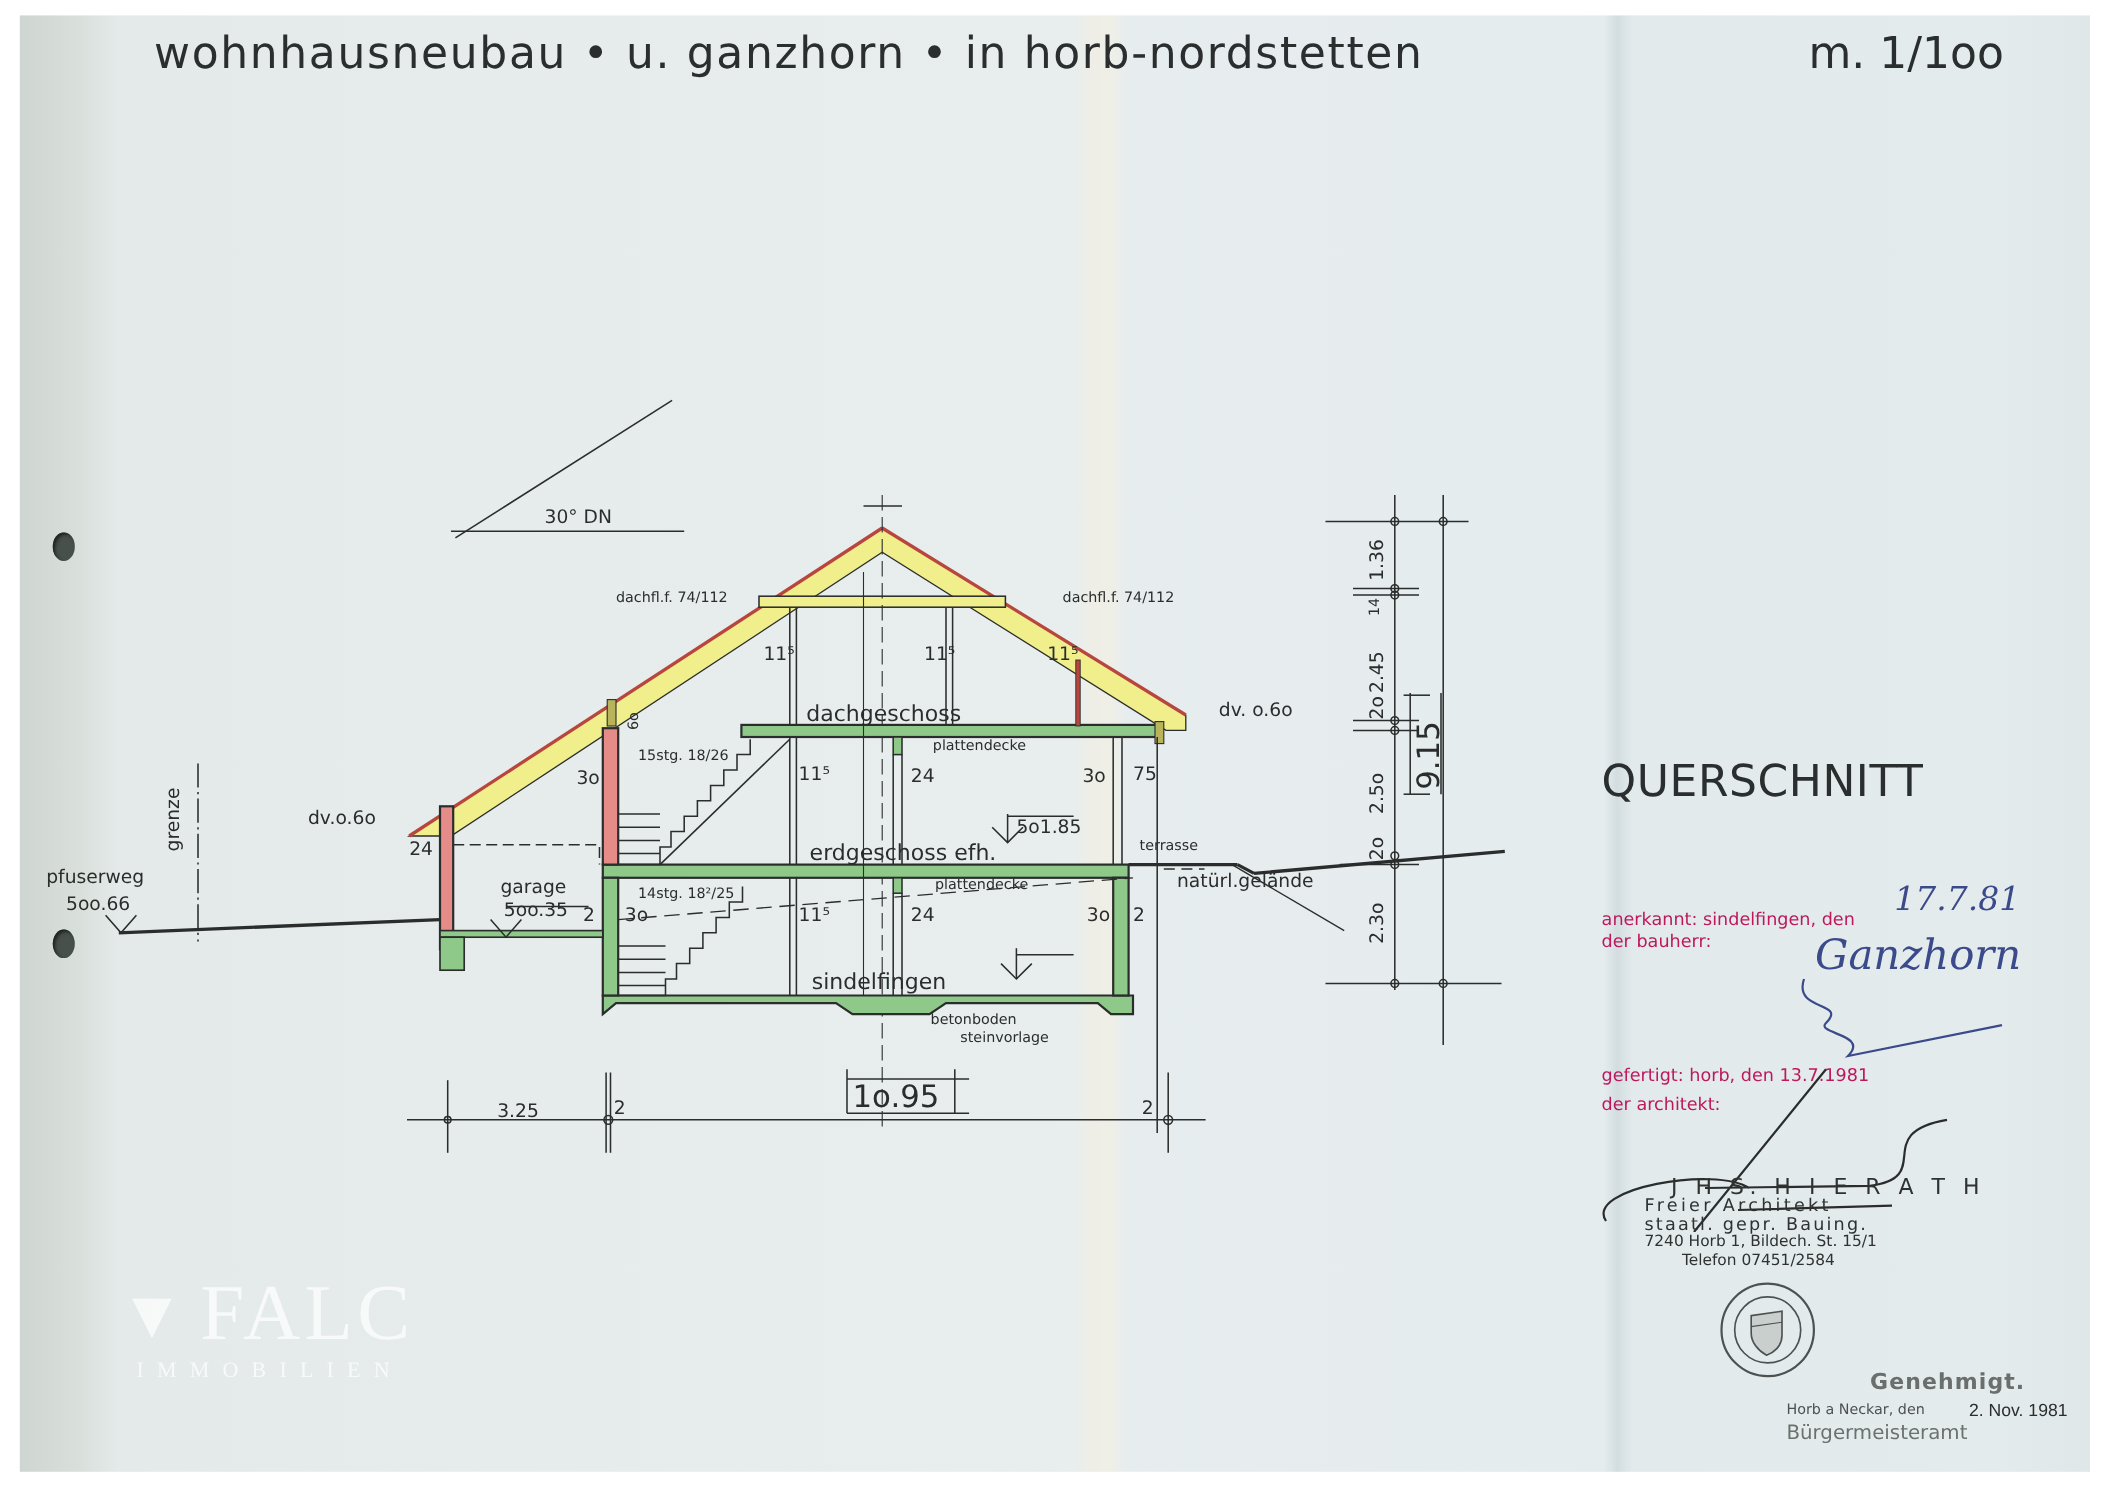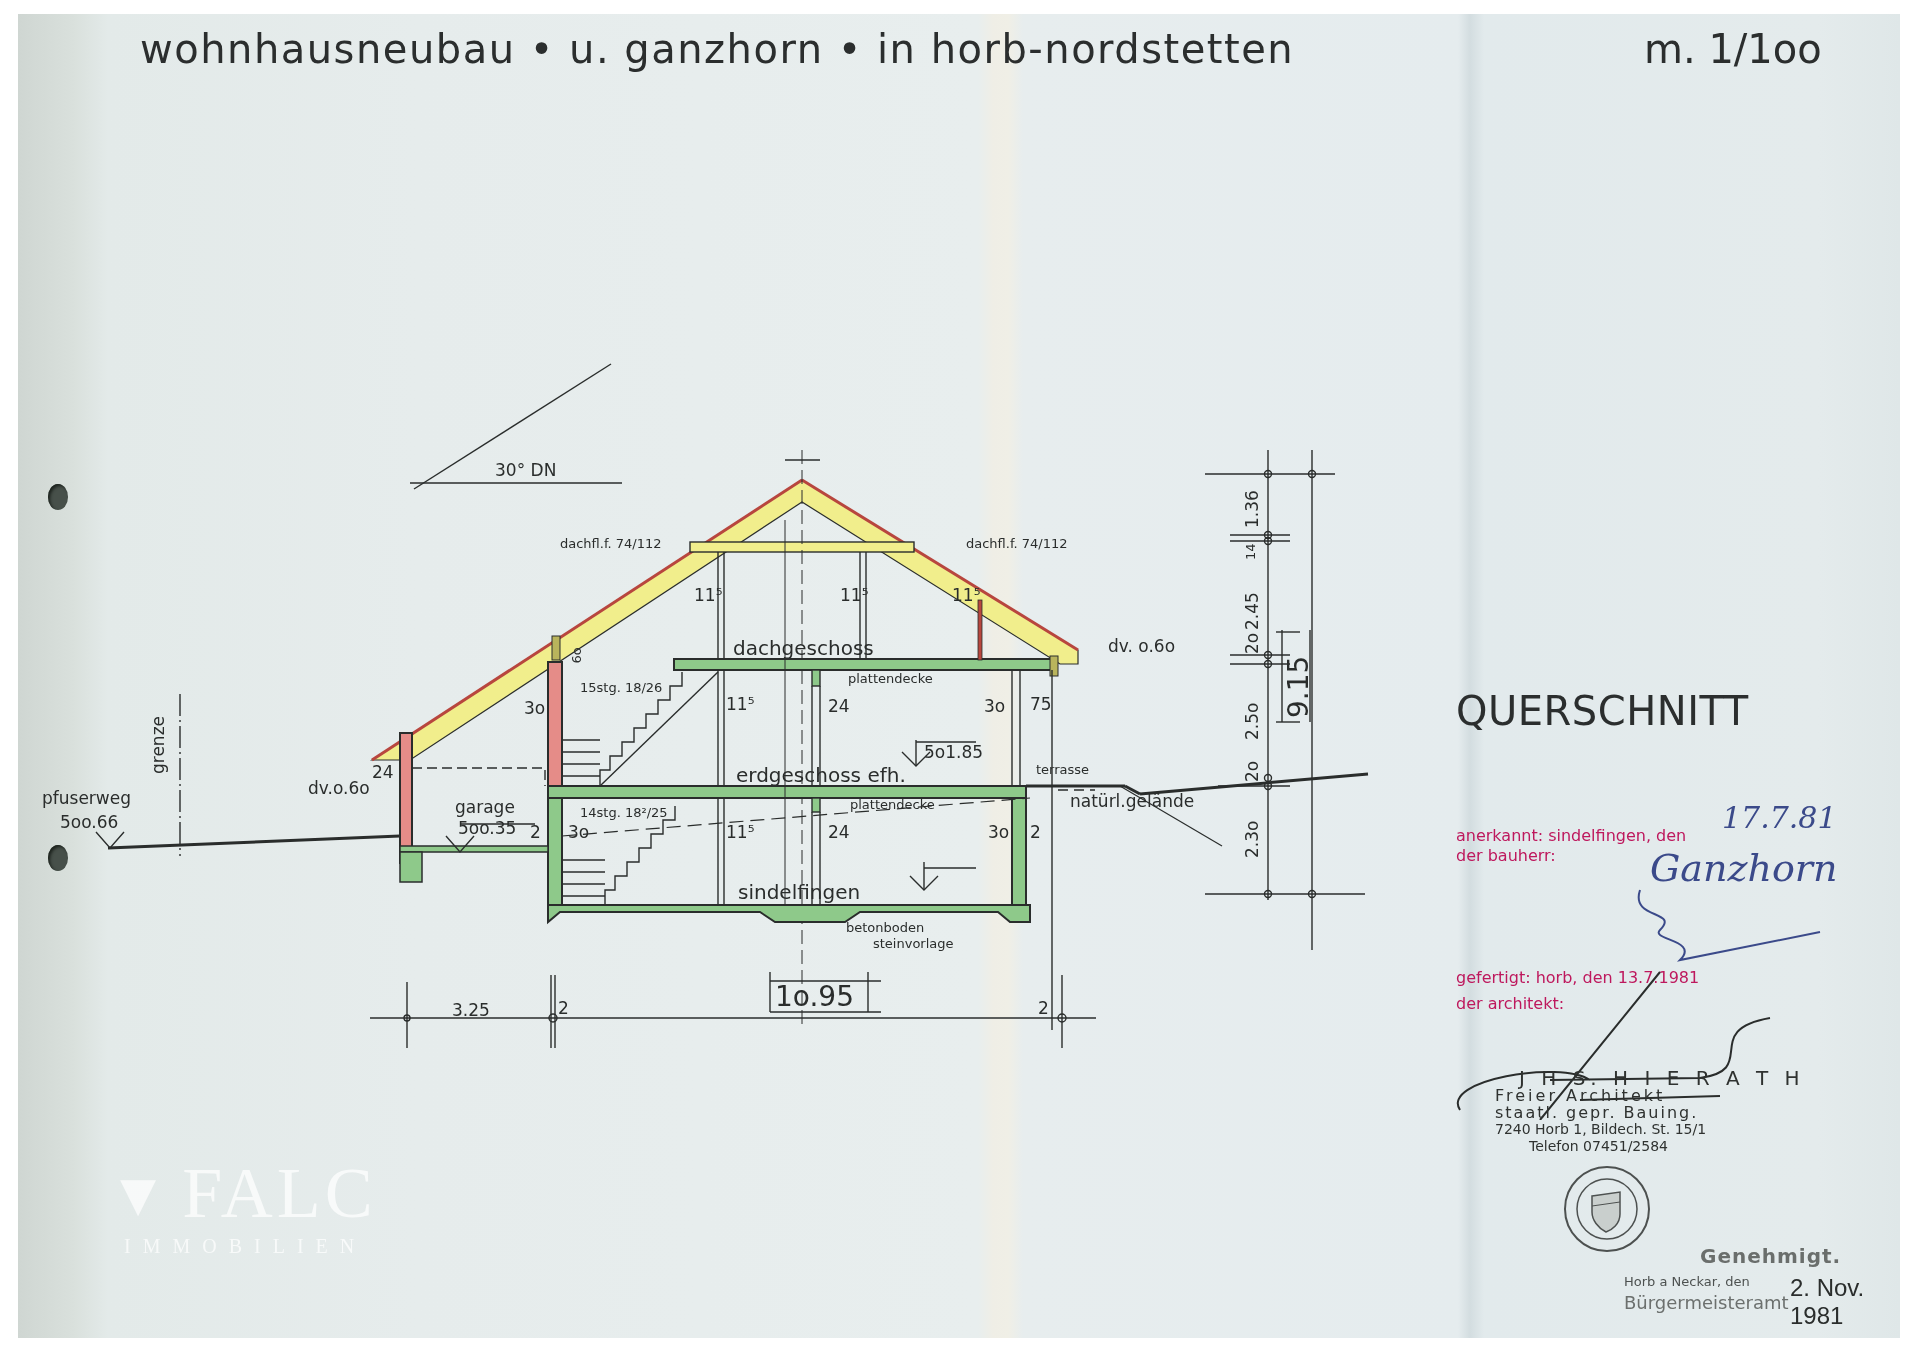--- a/index.html
+++ b/index.html
@@ -16,21 +16,21 @@
   .lg { font-size:20px; }
   .stamp { position:absolute; left:1456px; color:#be185d; font-size:16px; }
   .sigtext { position:absolute; font-family:"DejaVu Serif", serif; font-style:italic; color:#3b4a8a; }
   .archstamp { position:absolute; left:1495px; top:1070px; color:#2f3230; font-size:15px; line-height:17px; text-align:left; }
   .watermark { position:absolute; left:120px; top:1150px; color:rgba(255,255,255,0.72); }
   .watermark .big { font-family:"Liberation Serif", serif; font-size:72px; letter-spacing:4px; }
   .watermark .small { font-family:"Liberation Serif", serif; font-size:20px; letter-spacing:12px; margin-left:4px; }
   svg.drawing { position:absolute; left:0; top:0; }
   .gen { position:absolute; left:1700px; top:1244px; font-size:20px; color:#6a6e6c; font-weight:bold; letter-spacing:1px; }
   .horbneckar { position:absolute; left:1624px; top:1274px; font-size:13px; color:#4d5150; }
-  .datestamp { position:absolute; left:1790px; top:1274px; font-size:24px; color:#2a2d2c; font-family:"Liberation Sans", sans-serif; }
+  .datestamp { position:absolute; left:1790px; top:1274px; font-size:16px; color:#2a2d2c; font-family:"Liberation Sans", sans-serif; }
   .buergermeister { position:absolute; left:1624px; top:1292px; font-size:18px; color:#6c706e; }
 </style>
 </head>
 <body>
 
 <div class="paper"></div>
 <div class="hole" style="left:48px; top:484px;"></div>
 <div class="hole" style="left:48px; top:845px;"></div>
 
 <div class="title">wohnhausneubau • u. ganzhorn • in horb-nordstetten</div>
@@ -162,21 +162,21 @@
     <line x1="1282" y1="630" x2="1282" y2="722"></line>
     <line x1="1310" y1="630" x2="1310" y2="722"></line>
     <line x1="1276" y1="632" x2="1300" y2="632"></line>
     <line x1="1276" y1="722" x2="1300" y2="722"></line>
   </g>
 </svg>
 
 <div class="lbl md" style="left:495px; top:460px;">30° DN</div>
 <div class="lbl sm" style="left:560px; top:536px;">dachfl.f. 74/112</div>
 <div class="lbl sm" style="left:966px; top:536px;">dachfl.f. 74/112</div>
-<div class="lbl md" style="left:308px; top:734px;margin-top:44px;">dv.o.6o</div>
+<div class="lbl md" style="left:280px; top:734px;">dv.o.6o</div>
 <div class="lbl md" style="left:1108px; top:636px;">dv. o.6o</div>
 <div class="lbl lg" style="left:733px; top:636px;">dachgeschoss</div>
 <div class="lbl lg" style="left:736px; top:763px;">erdgeschoss  efh.</div>
 <div class="lbl lg" style="left:738px; top:880px;">sindelfingen</div>
 <div class="lbl sm" style="left:848px; top:671px;">plattendecke</div>
 <div class="lbl sm" style="left:850px; top:797px;">plattendecke</div>
 <div class="lbl sm" style="left:580px; top:680px;">15stg. 18/26</div>
 <div class="lbl sm" style="left:580px; top:805px;">14stg. 18²/25</div>
 <div class="lbl md" style="left:455px; top:797px;">garage</div>
 <div class="lbl md" style="left:458px; top:818px;">5oo.35</div>

